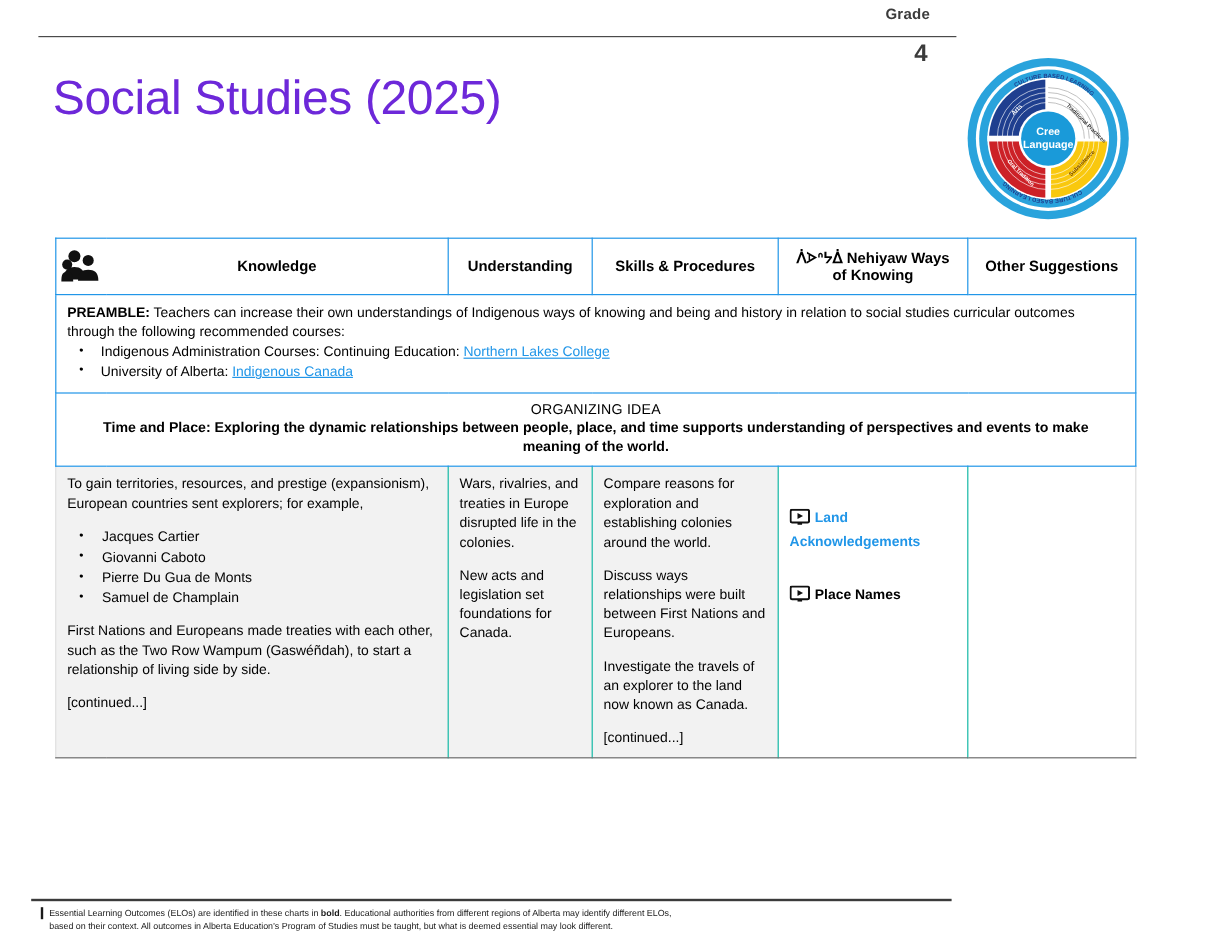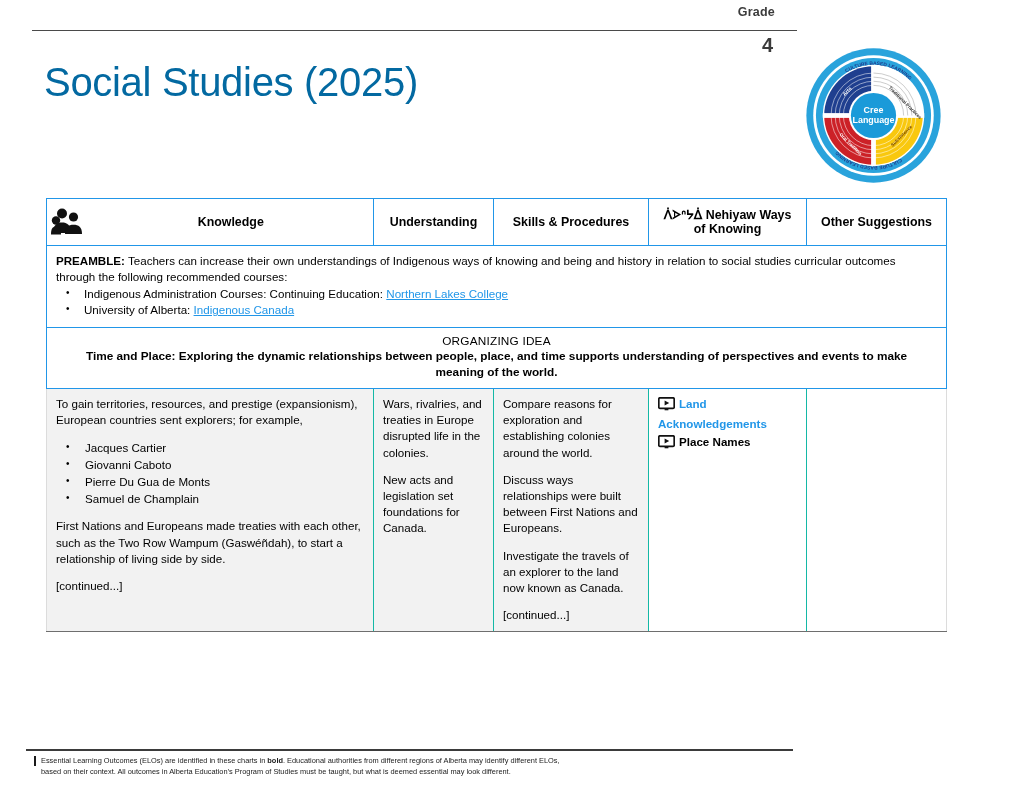--- a/index.html
+++ b/index.html
@@ -27,21 +27,21 @@
     line-height: 22px; padding-right: 24px; padding-top: 1px;
   }
   .top-rule {
     position: absolute; left: 32px; right: 22px; top: 30px;
     height: 0; border-top: 1.6px solid #4a4a4a;
   }
 
   
   .doc-title {
     position: absolute; left: 44px; top: 60px;
-    font-size: 40px; font-weight: 400; color: #0369a1;
+    font-size: 40px; font-weight: 400; color: #6d28d9;
     letter-spacing: -.3px;
   }
 
   
   .logo-wrap { position: absolute; left: 805px; top: 47px; width: 137px; height: 137px; }
 
   
   .chart {
     position: absolute; left: 46px; top: 198px; width: 900px;
     border-collapse: collapse;
@@ -91,21 +91,21 @@
   .content-row td.c-other { border-right: 1px solid #dcdcdc; }
   .content-row p { margin: 0 0 11px 0; }
   .content-row p:last-child { margin-bottom: 0; }
   ul.k-list { list-style: none; margin: 0 0 11px 0; padding: 0; }
   ul.k-list li { position: relative; padding-left: 29px; line-height: 17px; }
   ul.k-list li:before {
     content: "\2022"; position: absolute; left: 10px; top: -1px; font-size: 10px;
   }
 
   
-  .vid-item { margin-bottom: 2px; line-height: 16.5px; }
+  .vid-item { margin-bottom: 2px; line-height: 16.5px; margin-top: 28px; }
   .vid-icon {
     display: inline-block; vertical-align: -3px; margin-right: 4px;
   }
   .vid-label { font-weight: bold; font-size: 11.6px; }
   .vid-label.blue { color: #2196e8; }
 
   
   .foot-rule {
     position: absolute; left: 26px; right: 26px; top: 749px;
     height: 0; border-top: 2px solid #3b3b3b;

